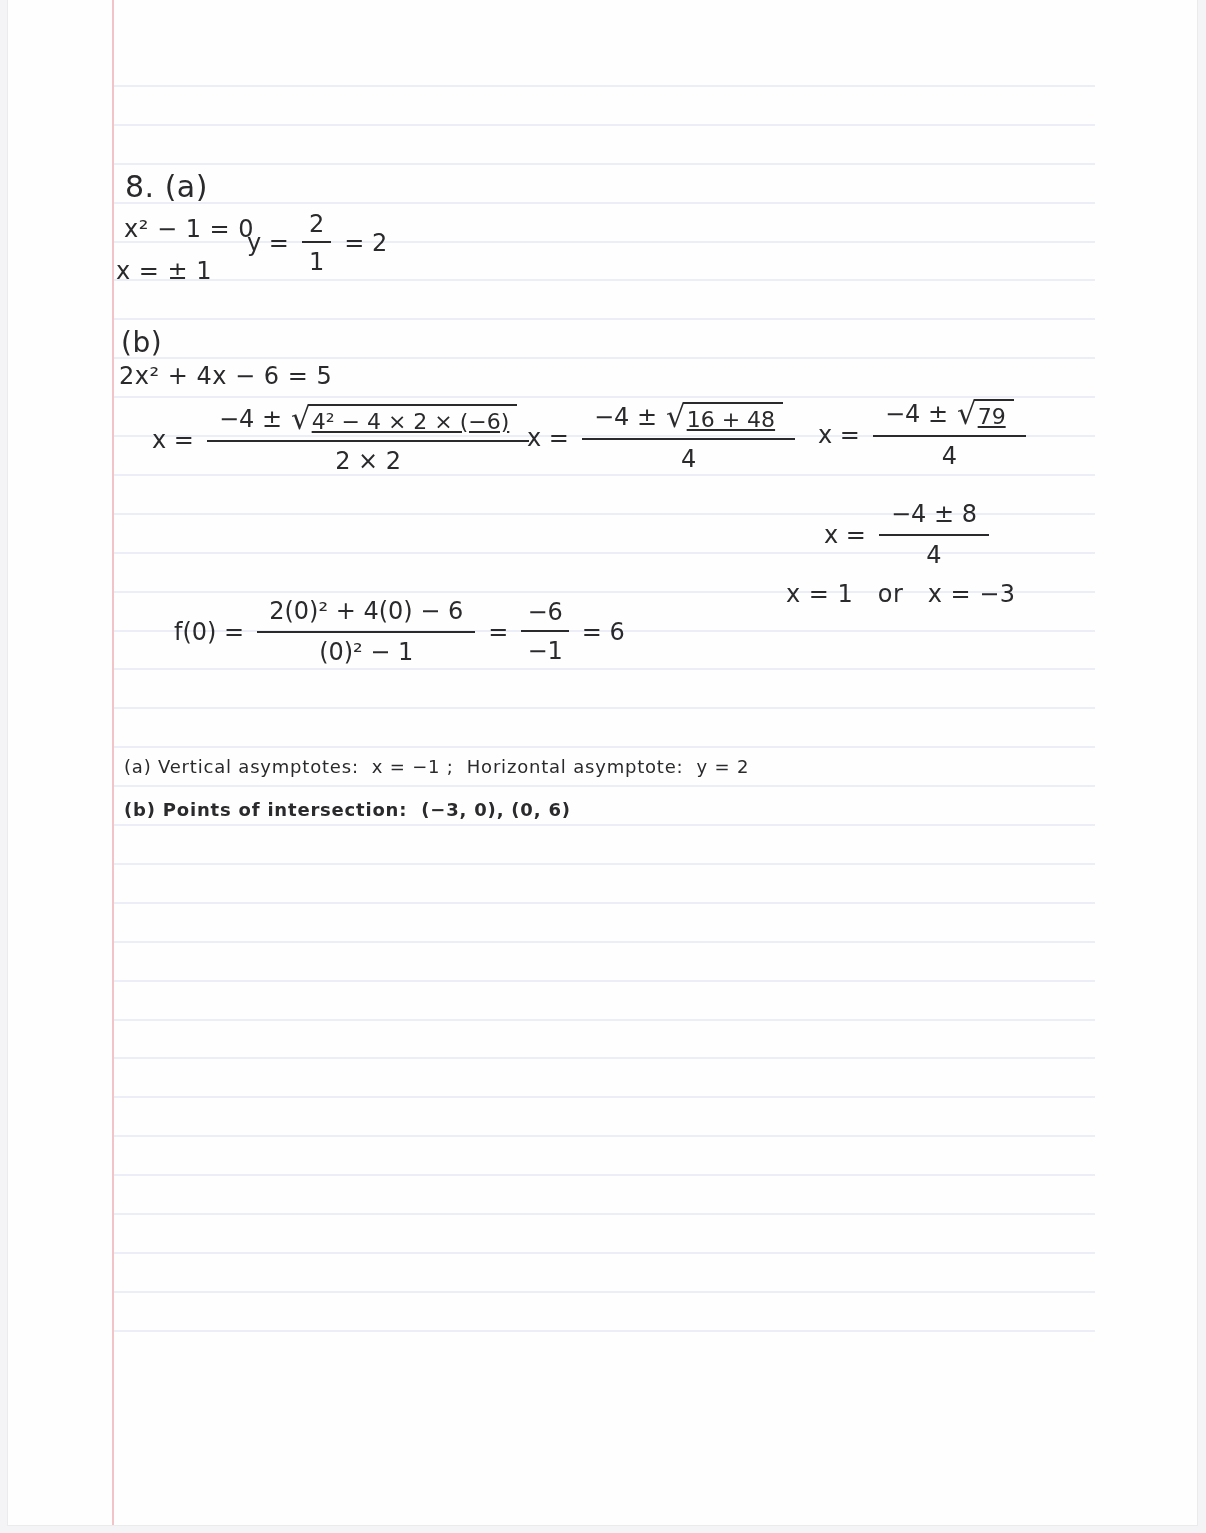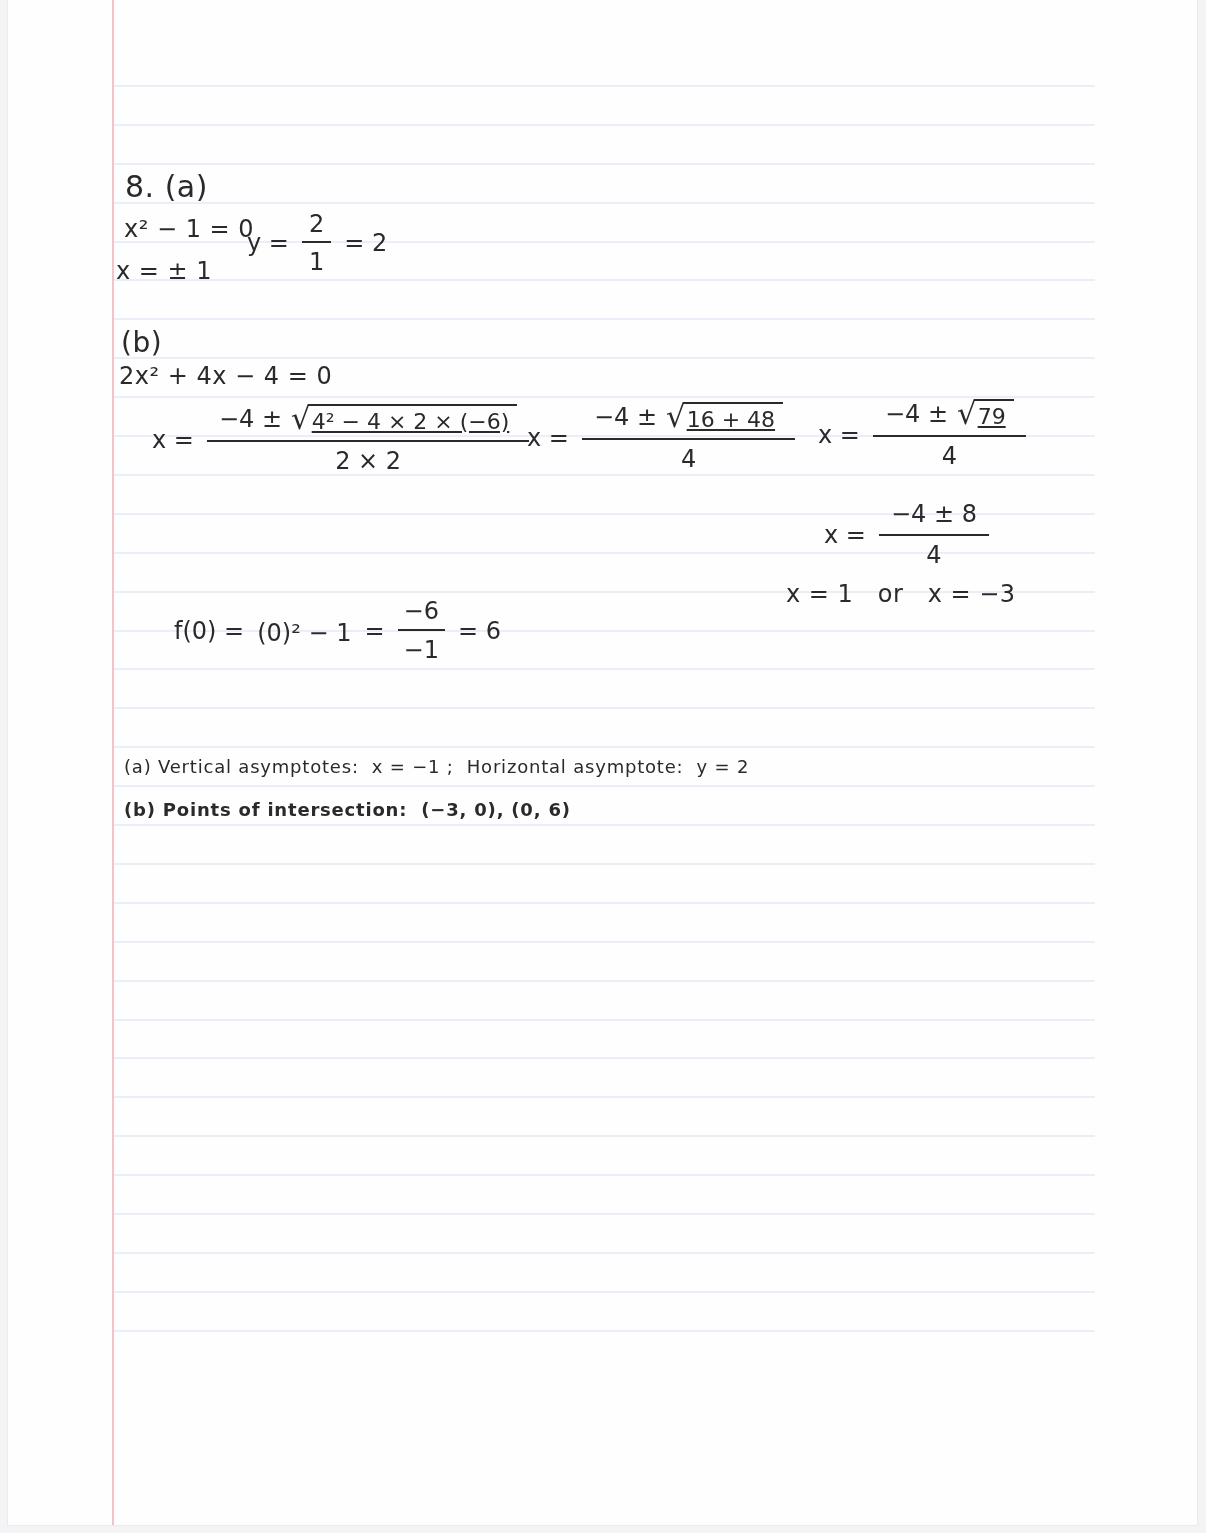--- a/index.html
+++ b/index.html
@@ -84,21 +84,21 @@
   <span>y =</span>
   <span class="frac">
     <span class="num" style="padding:0 7px 3px;">2</span>
     <span class="den">1</span>
   </span>
   <span>= 2</span>
 </div>
 
 <div class="hw fs28" style="left:121px;top:327px;">(b)</div>
 
-<div class="hw fs26" style="left:119px;top:363px;">2x² + 4x − 4 = 0</div>
+<div class="hw fs26" style="left:119px;top:363px;">2x² + 4x − 6 = 5</div>
 
 <div class="mathgroup fs24" style="left:152px;top:404px;">
   <span class="fs26">x =</span>
   <span class="frac">
     <span class="num">
       <span>−4 ±</span>
       <span class="sqrt">
         <span class="sym">√</span>
         <span class="radicand fs22">4² − 4 × 2 × (−6)</span>
       </span>
@@ -141,20 +141,21 @@
     <span class="num">−4 ± 8</span>
     <span class="den">4</span>
   </span>
 </div>
 
 <div class="hw fs26" style="left:786px;top:581px;">x = 1   or   x = −3</div>
 
 <div class="mathgroup fs24" style="left:138px;top:597px;margin-left:36px;">
   <span class="fs26">f(0) =</span>
   <span class="frac">
+    <span class="num">2(0)² + 4(0) − 6</span>
     <span class="den">(0)² − 1</span>
   </span>
   <span class="fs26">=</span>
   <span class="frac">
     <span class="num" style="padding:0 6px 4px;">−6</span>
     <span class="den">−1</span>
   </span>
   <span class="fs26">= 6</span>
 </div>
 

